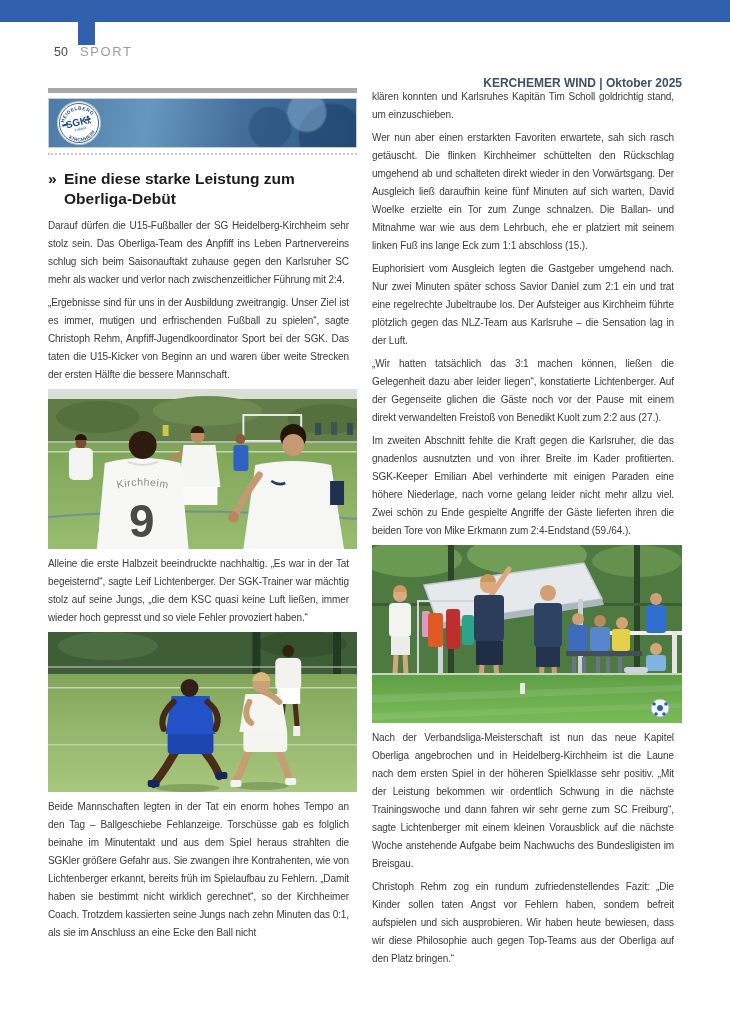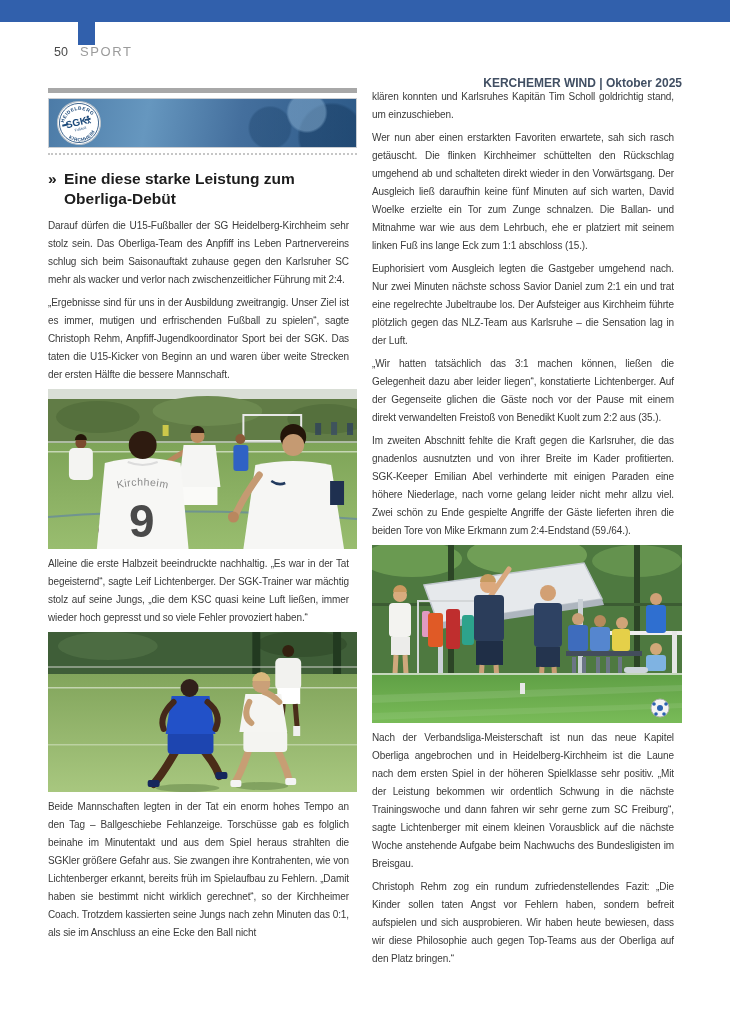--- a/index.html
+++ b/index.html
@@ -206,22 +206,22 @@
     <circle cx="214" cy="52" r="9" fill="#caa078"></circle>
     <path d="M205,49 a9,9 0 0 1 18,0" fill="#d9b87c"></path>
   </svg>
 
   <p class="para">Beide Mannschaften legten in der Tat ein enorm hohes Tempo an den Tag – Ballgeschiebe Fehlanzeige. Torschüsse gab es folglich beinahe im Minutentakt und aus dem Spiel heraus strahlten die SGKler größere Gefahr aus. Sie zwangen ihre Kontrahenten, wie von Lichtenberger erkannt, bereits früh im Spielaufbau zu Fehlern. „Damit haben sie bestimmt nicht wirklich gerechnet“, so der Kirchheimer Coach. Trotzdem kassierten seine Jungs nach zehn Minuten das 0:1, als sie im Anschluss an eine Ecke den Ball nicht</p>
 </div>
 
 <div class="col col-right">
   <p class="para">klären konnten und Karlsruhes Kapitän Tim Scholl goldrichtig stand, um einzuschieben.</p>
   <p class="para">Wer nun aber einen erstarkten Favoriten erwartete, sah sich rasch getäuscht. Die flinken Kirchheimer schüttelten den Rückschlag umgehend ab und schalteten direkt wieder in den Vorwärtsgang. Der Ausgleich ließ daraufhin keine fünf Minuten auf sich warten, David Woelke erzielte ein Tor zum Zunge schnalzen. Die Ballan- und Mitnahme war wie aus dem Lehrbuch, ehe er platziert mit seinem linken Fuß ins lange Eck zum 1:1 abschloss (15.).</p>
-  <p class="para">Euphorisiert vom Ausgleich legten die Gastgeber umgehend nach. Nur zwei Minuten nächste schoss Savior Daniel zum 2:1 ein und trat eine regelrechte Jubeltraube los. Der Aufsteiger aus Kirchheim führte plötzlich gegen das NLZ-Team aus Karlsruhe – die Sensation lag in der Luft.</p>
-  <p class="para">„Wir hatten tatsächlich das 3:1 machen können, ließen die Gelegenheit dazu aber leider liegen“, konstatierte Lichtenberger. Auf der Gegenseite glichen die Gäste noch vor der Pause mit einem direkt verwandelten Freistoß von Benedikt Kuolt zum 2:2 aus (35.).</p>
+  <p class="para">Euphorisiert vom Ausgleich legten die Gastgeber umgehend nach. Nur zwei Minuten später schoss Savior Daniel zum 2:1 ein und trat eine regelrechte Jubeltraube los. Der Aufsteiger aus Kirchheim führte plötzlich gegen das NLZ-Team aus Karlsruhe – die Sensation lag in der Luft.</p>
+  <p class="para">„Wir hatten tatsächlich das 3:1 machen können, ließen die Gelegenheit dazu aber leider liegen“, konstatierte Lichtenberger. Auf der Gegenseite glichen die Gäste noch vor der Pause mit einem direkt verwandelten Freistoß von Benedikt Kuolt zum 2:2 aus (27.).</p>
   <p class="para">Im zweiten Abschnitt fehlte die Kraft gegen die Karlsruher, die das gnadenlos ausnutzten und von ihrer Breite im Kader profitierten. SGK-Keeper Emilian Abel verhinderte mit einigen Paraden eine höhere Niederlage, nach vorne gelang leider nicht mehr allzu viel. Zwei schön zu Ende gespielte Angriffe der Gäste lieferten ihren die beiden Tore von Mike Erkmann zum 2:4-Endstand (59./64.).</p>
 
   <svg class="photo ph3" viewBox="0 0 310 178" preserveAspectRatio="none">
     <defs>
       <linearGradient id="turf3" x1="0" y1="0" x2="0" y2="1">
         <stop offset="0" stop-color="#5f9f45"></stop>
           <stop offset="1" stop-color="#79bb58"></stop>
       </linearGradient>
     </defs>
     <rect x="0" y="0" width="310" height="128" fill="#4e7940"></rect>

